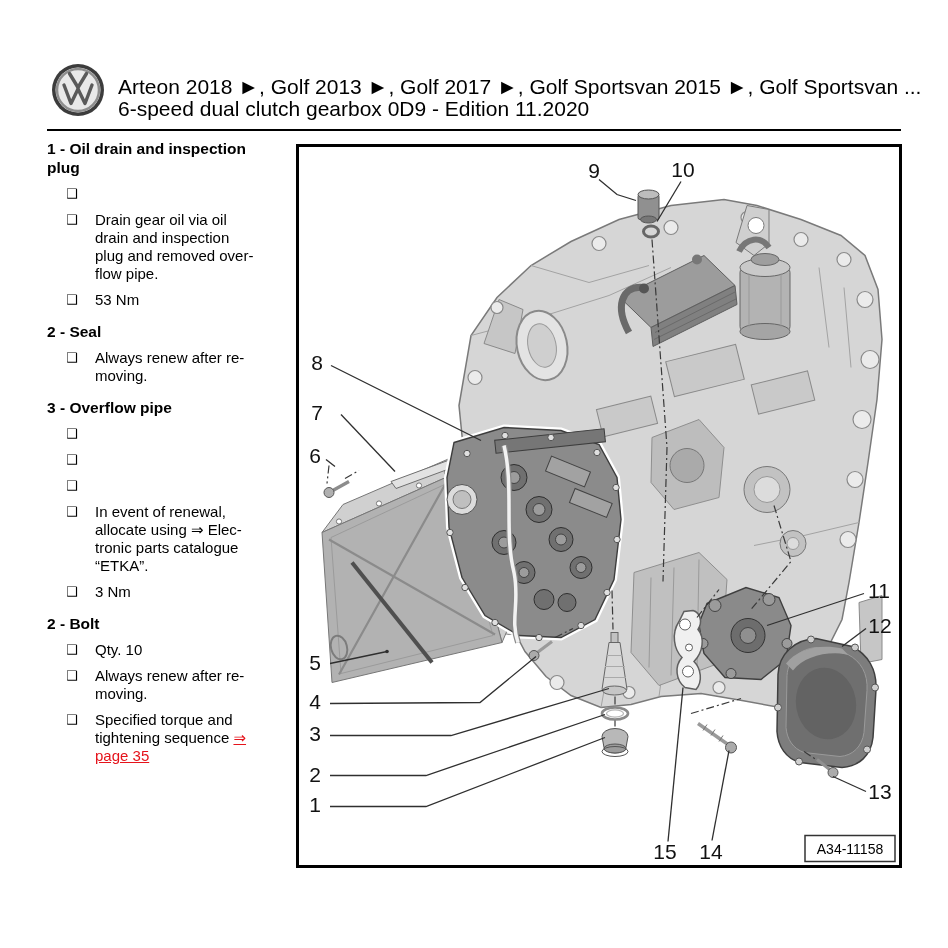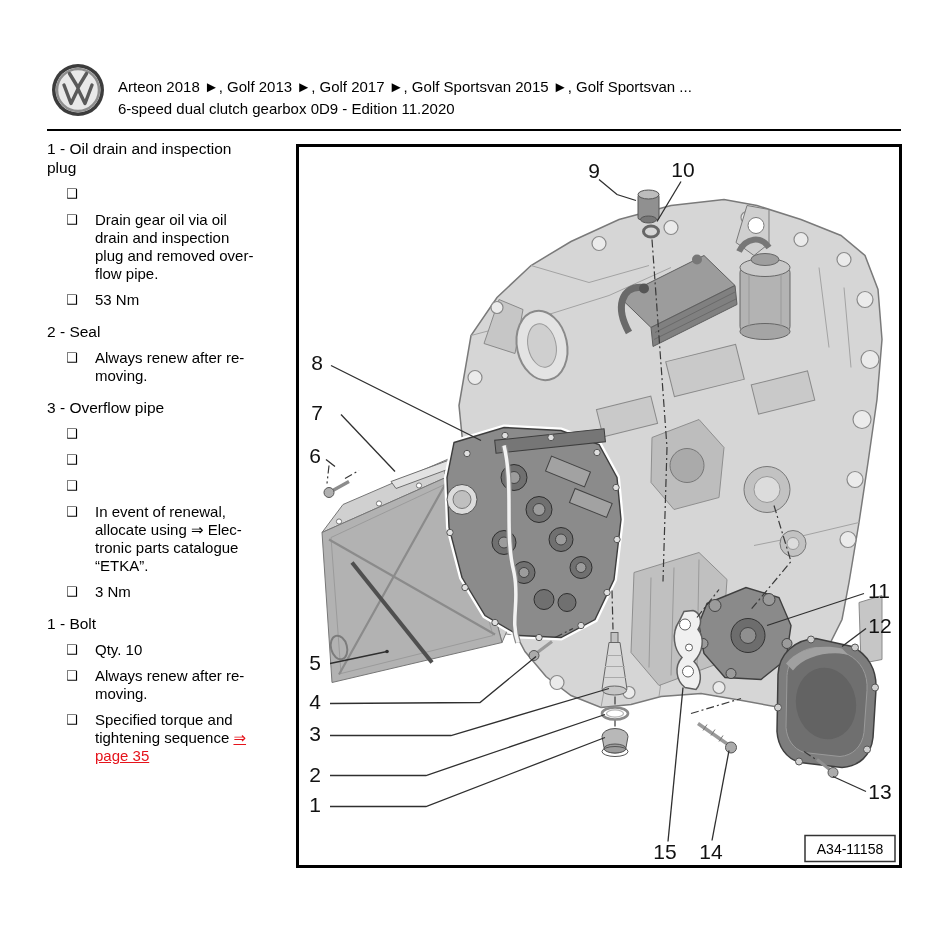--- a/index.html
+++ b/index.html
@@ -1,26 +1,26 @@
 <!DOCTYPE html>
 <html style="--link: #e5131b;"><head>
 <meta charset="utf-8">
 <style>
   html,body { margin:0; padding:0; background:#fff; }
   .page { position:relative; width:948px; height:948px; background:#ffffff;
           font-family:"Liberation Sans", sans-serif; color:#000; overflow:hidden; }
 
   
   .logo { position:absolute; left:51px; top:63px; width:54px; height:54px; }
-  .hdr  { position:absolute; left:118px; top:76px; font-size:15px; line-height:22px; white-space:nowrap; }
+  .hdr  { position:absolute; left:118px; top:76px; font-size:21px; line-height:22px; white-space:nowrap; }
   .rule { position:absolute; left:47px; top:129px; width:854px; height:2px; background:#000; }
 
   
   .parts { position:absolute; left:47px; top:139px; width:250px; font-size:15px; }
-  .part-title { font-size:15.5px; line-height:19px; margin-top:13px; white-space:pre-wrap; }
+  .part-title { font-size:15.5px; line-height:19px; margin-top:13px; white-space:pre-wrap;font-weight:bold; }
   .section:first-child .part-title { margin-top:0; }
   .bullet { display:flex; margin-top:8px; padding-left:19px; }
   .bullet .box { flex:0 0 29px; width:29px; font-size:13px; line-height:18px;
                  font-family:"DejaVu Sans", sans-serif; }
   .bullet .txt { line-height:18px; white-space:pre-wrap; width:186px; }
   .link { color:var(--link,#e5131b); text-decoration:underline; }
 
   
   .figure { position:absolute; left:296px; top:144px; width:606px; height:724px;
             border:3px solid #000; box-sizing:border-box; background:#fff; }
@@ -93,21 +93,21 @@
 allocate using ⇒ Elec-
 tronic parts catalogue
 “ETKA”.</span></span>
         </div>
         <div class="bullet">
           <span class="box">❑</span>
           <span class="txt"><span>3 Nm</span></span>
         </div>
       </div>
       <div class="section">
-        <div class="part-title">1 - Bolt</div>
+        <div class="part-title">2 - Bolt</div>
         <div class="bullet">
           <span class="box">❑</span>
           <span class="txt"><span>Qty. 10</span></span>
         </div>
         <div class="bullet">
           <span class="box">❑</span>
           <span class="txt"><span>Always renew after re-
 moving.</span></span>
         </div>
         <div class="bullet">

